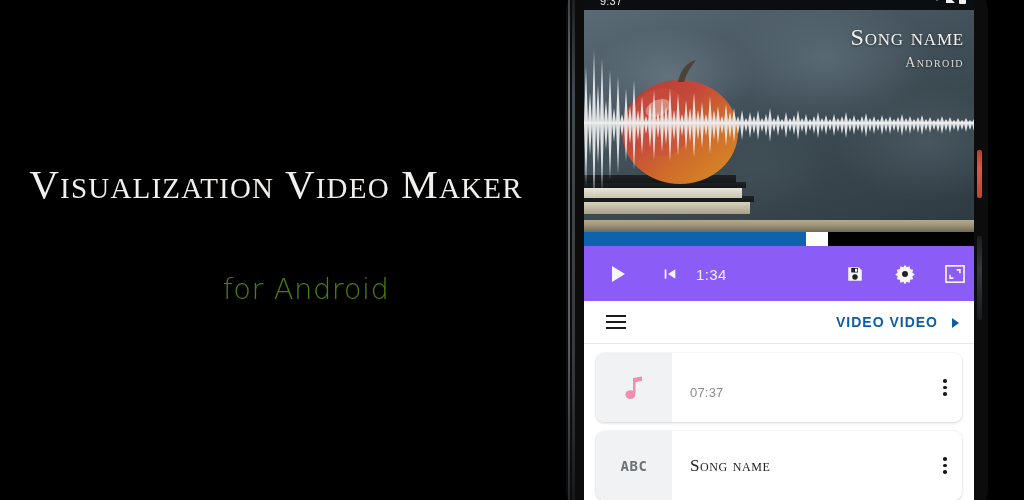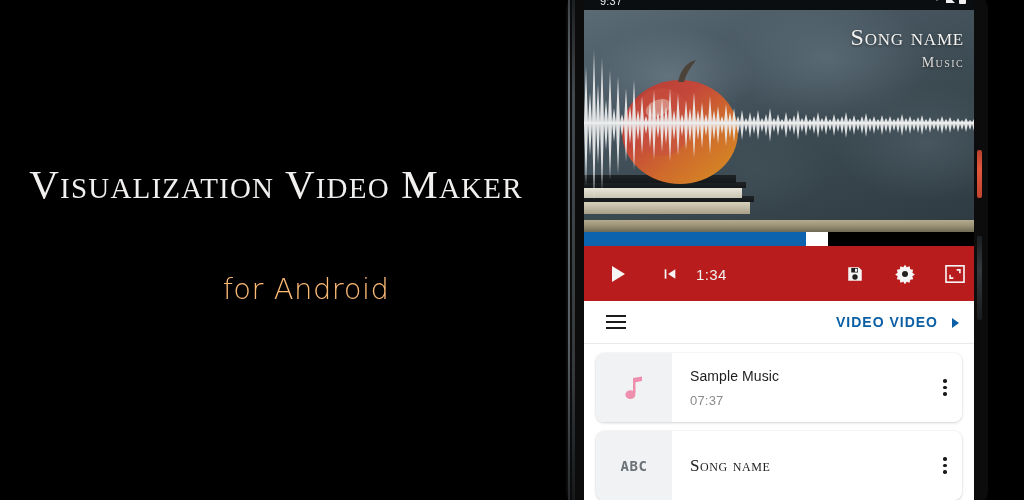--- a/index.html
+++ b/index.html
@@ -23,21 +23,21 @@
     color: #f2f0ee;
     white-space: nowrap;
   }
   .promo-sub {
     position: absolute; left: 0; top: 272px; width: 612px;
     text-align: center;
     font-family: "DejaVu Sans", sans-serif;
     font-size: 29px;
     font-weight: 300;
     letter-spacing: .5px;
-    color: #fdba74;
+    color: #4d7c0f;
   }
 
   
   .phone {
     position: absolute; left: 566px; top: -10px;
     width: 422px; height: 520px;
     background: #0c0c0c;
     border-radius: 20px;
   }
   .phone-edge-hi { position:absolute; left:2px; top:6px; width:2px; height:508px;
@@ -89,21 +89,21 @@
   .photo { position: absolute; left: 0; bottom: 0; width: 390px; height: 222px; z-index: 3; }
   .table-surface { position:absolute; left:0; bottom:0; width:390px; height:12px; z-index:4;
     background: linear-gradient(to bottom,#b4aa8e,#9e9478 45%,#6f6954); }
 
   
   .seekbar { position: relative; height: 14px; background: #000; }
   .seek-fill { position: absolute; left: 0; top: 0; height: 14px; background: #0d63ad; }
   .seek-thumb { position: absolute; top: 0; width: 22px; height: 14px; background: #fff; }
 
   
-  .controls { position: relative; height: 55px; background: #b91c1c; }
+  .controls { position: relative; height: 55px; background: #8b5cf6; }
   .ctl { position: absolute; top: 50%; transform: translateY(-50%); cursor: pointer; }
   .ico-play { left: 28px; width: 0; height: 0; border-left: 13px solid #f5f5f5; border-top: 8px solid transparent; border-bottom: 8px solid transparent; }
   .ico-prev { left: 78px; width: 16px; height: 16px; }
   .ctl-time { left: 112px; font-size: 15px; color: #f1f1f1; letter-spacing: .4px; }
   .ico-save { left: 262px; width: 18px; height: 18px; }
   .ico-gear { left: 311px; width: 20px; height: 20px; }
   .ico-full { left: 361px; width: 20px; height: 18px; }
 
   
   .panel { position: relative; height: 201px; background: #fff; }
@@ -237,21 +237,21 @@
             254,122 256,114 258,124 260,114 262,128 264,114 266,122 268,114 270,125 272,114 274,121 276,114
             278,124 280,114 282,127 284,114 286,122 288,114 290,124 292,114 294,121 296,114 298,125 300,114
             302,122 304,114 306,124 308,114 310,121 312,114 314,123 316,114 318,126 320,114 322,122 324,114
             326,124 328,114 330,121 332,114 334,123 336,114 338,125 340,114 342,121 344,114 346,123 348,114
             350,120 352,114 354,122 356,114 358,124 360,114 362,121 364,114 366,123 368,114 370,120 372,114
             374,122 376,114 378,120 380,114 382,122 384,114 386,120 388,114 390,121 L390,112 L0,112 Z"></path>
         </svg>
 
         <div class="video-title-wrap">
           <div class="video-song">Song name</div>
-          <div class="video-artist">Music</div>
+          <div class="video-artist">Android</div>
         </div>
       </div>
 
       <div class="seekbar">
         <div class="seek-fill" id="seekFill" style="width: 57%; background: rgb(13, 99, 173);"></div>
         <div class="seek-thumb" id="seekThumb" style="left: calc(57% + 0px);"></div>
       </div>
 
       <div class="controls">
         <div class="ctl ico-play"></div>
@@ -289,21 +289,20 @@
         </div>
 
         <div class="card">
           <div class="card-thumb">
             <svg width="20" height="24" viewBox="0 0 20 24">
               <path d="M9 2 L18 0.5 L18 5 L11.5 6.3 L11.5 17 L9 17 Z" fill="#ef8fae"></path>
               <ellipse cx="6.4" cy="18.6" rx="5" ry="4.3" fill="#ef8fae"></ellipse>
             </svg>
           </div>
           <div class="card-body">
-            <div class="card-title">Sample Music</div>
             <div class="card-sub">07:37</div>
           </div>
           <div class="kebab">
               <b></b>
               <b></b>
               <b></b>
             </div>
         </div>
 
         <div class="card">

